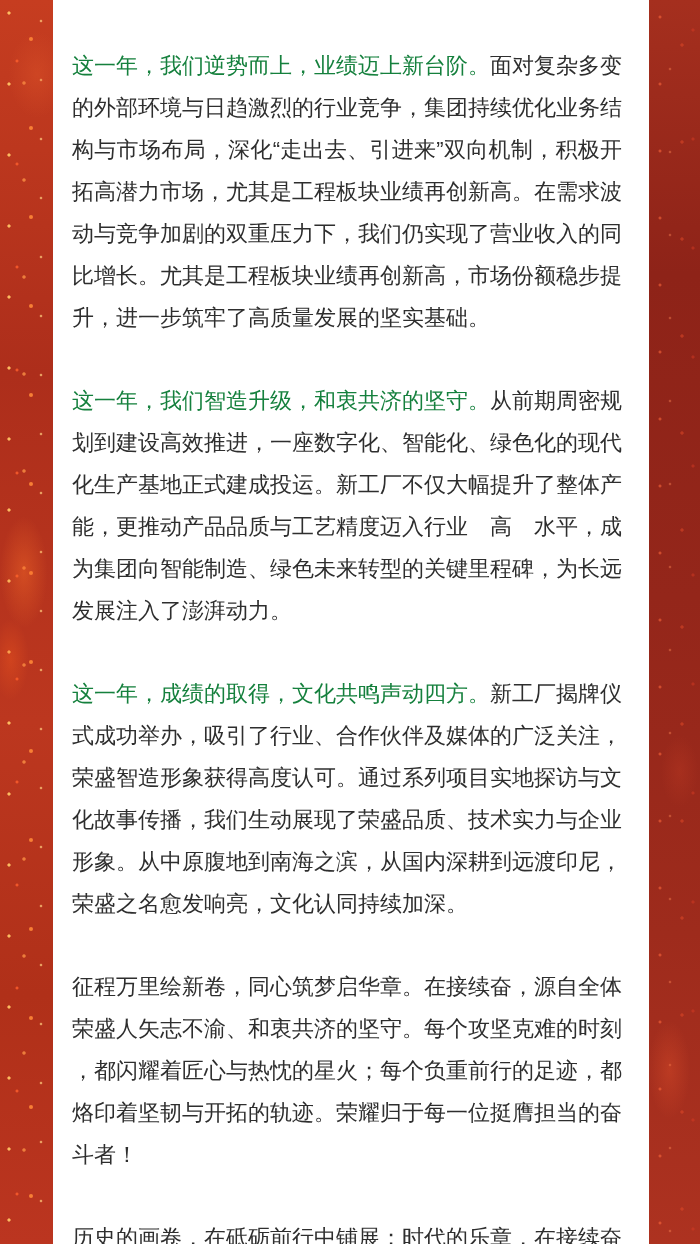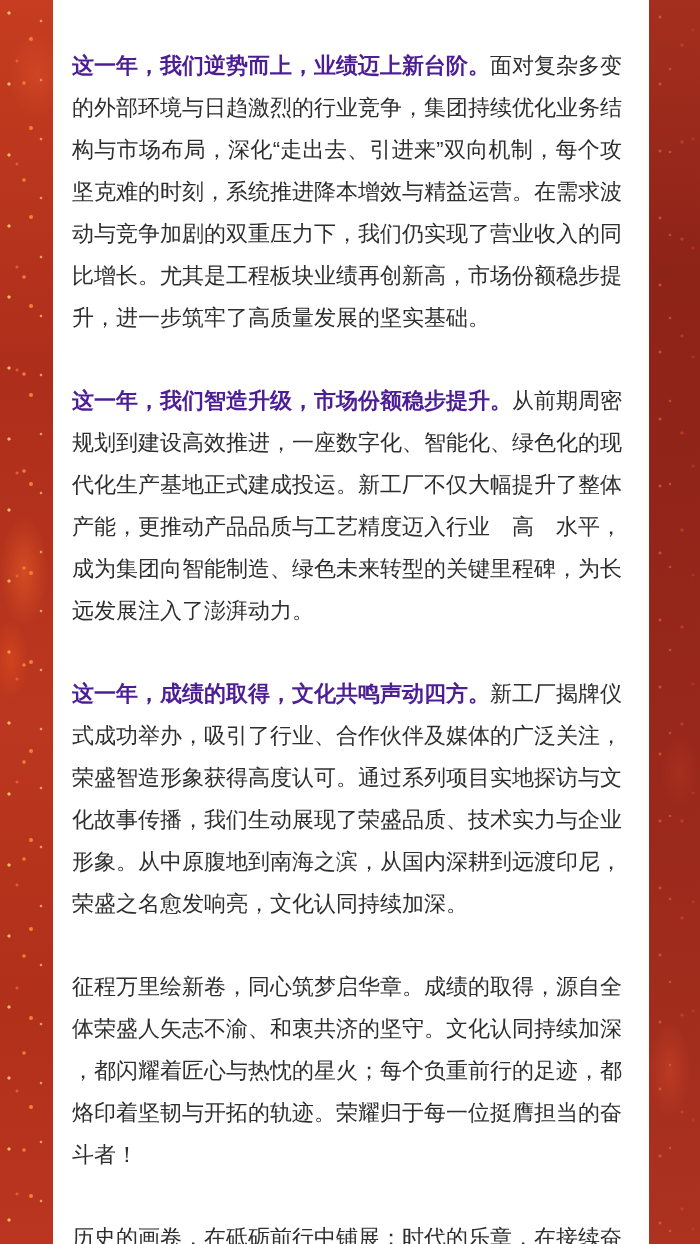--- a/index.html
+++ b/index.html
@@ -75,41 +75,41 @@
     line-height: 42px;
     color: #2e2e2e;
     text-align: justify;
     line-break: anywhere;
     overflow-wrap: anywhere;
   }
   .para:last-child {
     margin-bottom: 0;
   }
   .para .lead {
-    font-weight: 700;
-    color: #4c1d95;
+    font-weight: 400;
+    color: #15803d;
   }
 </style>
 </head>
 <body>
 
 <div class="page">
 
   <div class="band band-left"></div>
 
   <div class="content">
     <div class="article">
 
-      <p class="para"><span class="lead">这一年，我们逆势而上，业绩迈上新台阶。</span><span>面对复杂多变的外部环境与日趋激烈的行业竞争，集团持续优化业务结构与市场布局，深化“走出去、引进来”双向机制，每个攻坚克难的时刻，系统推进降本增效与精益运营。在需求波动与竞争加剧的双重压力下，我们仍实现了营业收入的同比增长。尤其是工程板块业绩再创新高，市场份额稳步提升，进一步筑牢了高质量发展的坚实基础。</span></p>
+      <p class="para"><span class="lead">这一年，我们逆势而上，业绩迈上新台阶。</span><span>面对复杂多变的外部环境与日趋激烈的行业竞争，集团持续优化业务结构与市场布局，深化“走出去、引进来”双向机制，积极开拓高潜力市场，尤其是工程板块业绩再创新高。在需求波动与竞争加剧的双重压力下，我们仍实现了营业收入的同比增长。尤其是工程板块业绩再创新高，市场份额稳步提升，进一步筑牢了高质量发展的坚实基础。</span></p>
 
-      <p class="para"><span class="lead">这一年，我们智造升级，市场份额稳步提升。</span><span>从前期周密规划到建设高效推进，一座数字化、智能化、绿色化的现代化生产基地正式建成投运。新工厂不仅大幅提升了整体产能，更推动产品品质与工艺精度迈入行业　高　水平，成为集团向智能制造、绿色未来转型的关键里程碑，为长远发展注入了澎湃动力。</span></p>
+      <p class="para"><span class="lead">这一年，我们智造升级，和衷共济的坚守。</span><span>从前期周密规划到建设高效推进，一座数字化、智能化、绿色化的现代化生产基地正式建成投运。新工厂不仅大幅提升了整体产能，更推动产品品质与工艺精度迈入行业　高　水平，成为集团向智能制造、绿色未来转型的关键里程碑，为长远发展注入了澎湃动力。</span></p>
 
       <p class="para"><span class="lead">这一年，成绩的取得，文化共鸣声动四方。</span><span>新工厂揭牌仪式成功举办，吸引了行业、合作伙伴及媒体的广泛关注，荣盛智造形象获得高度认可。通过系列项目实地探访与文化故事传播，我们生动展现了荣盛品质、技术实力与企业形象。从中原腹地到南海之滨，从国内深耕到远渡印尼，荣盛之名愈发响亮，文化认同持续加深。</span></p>
 
-      <p class="para"><span class="lead"></span><span>征程万里绘新卷，同心筑梦启华章。成绩的取得，源自全体荣盛人矢志不渝、和衷共济的坚守。文化认同持续加深，都闪耀着匠心与热忱的星火；每个负重前行的足迹，都烙印着坚韧与开拓的轨迹。荣耀归于每一位挺膺担当的奋斗者！</span></p>
+      <p class="para"><span class="lead"></span><span>征程万里绘新卷，同心筑梦启华章。在接续奋，源自全体荣盛人矢志不渝、和衷共济的坚守。每个攻坚克难的时刻，都闪耀着匠心与热忱的星火；每个负重前行的足迹，都烙印着坚韧与开拓的轨迹。荣耀归于每一位挺膺担当的奋斗者！</span></p>
 
       <p class="para"><span class="lead"></span><span>历史的画卷，在砥砺前行中铺展；时代的乐章，在接续奋</span></p>
 
     </div>
   </div>
 
   <div class="band band-right"></div>
 
 </div>
 

